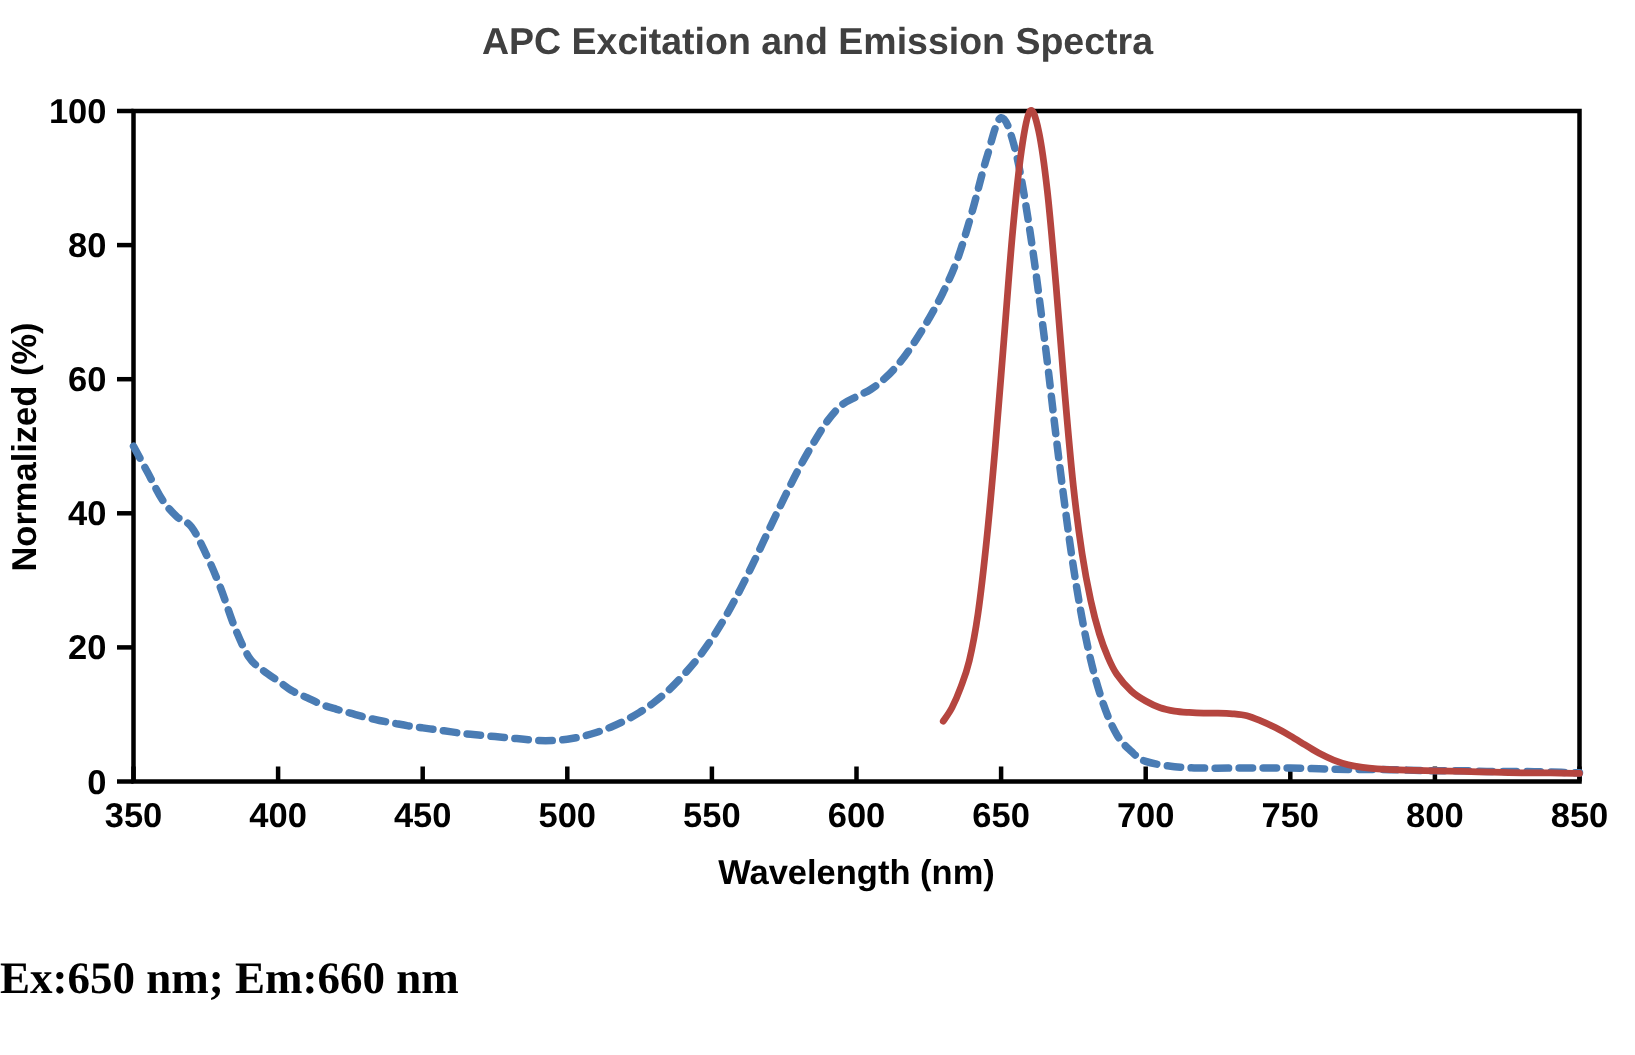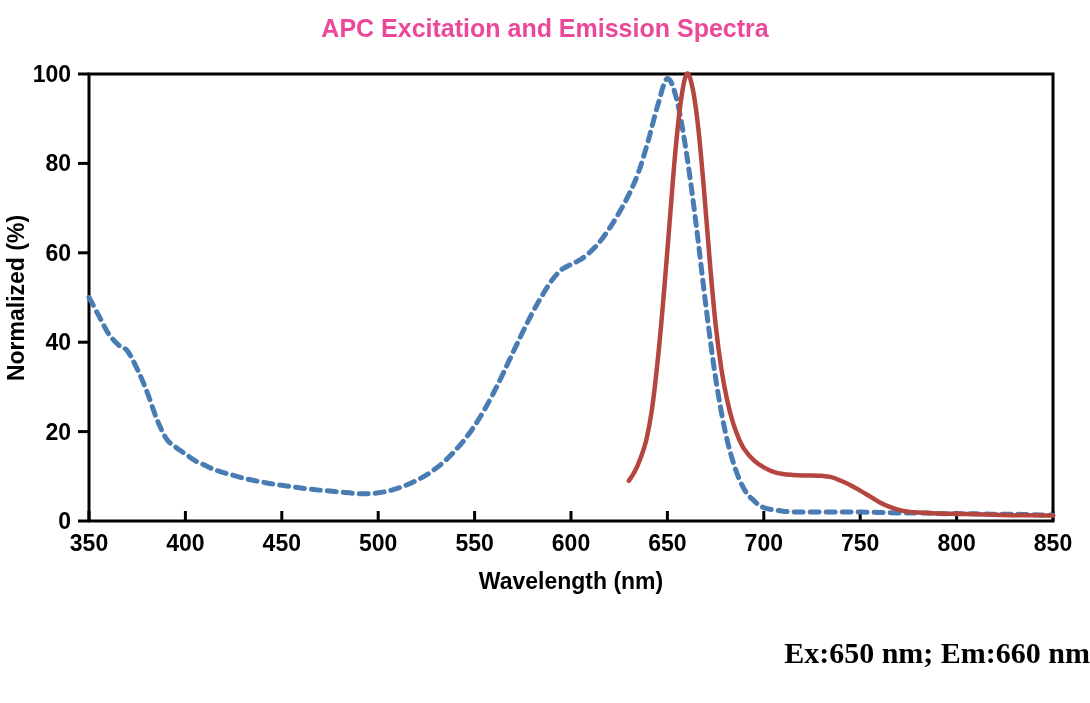--- a/index.html
+++ b/index.html
@@ -24,28 +24,28 @@
   #chart-title {
     position: absolute;
     left: 0;
     top: 14px;
     width: 1090px;
     text-align: center;
     font-family: "Liberation Sans", sans-serif;
     font-size: 25px;
     font-weight: bold;
     letter-spacing: 0px;
-    color: #ec4899;
+    color: #404040;
   }
   #caption {
     position: absolute;
     left: 0;
     top: 636px;
     width: 1090px;
-    text-align: right;
+    text-align: left;
     font-family: "Liberation Serif", serif;
     font-size: 30px;
     font-weight: bold;
     color: #000000;
   }
   #plot-svg {
     position: absolute;
     left: 0;
     top: 0;
   }

